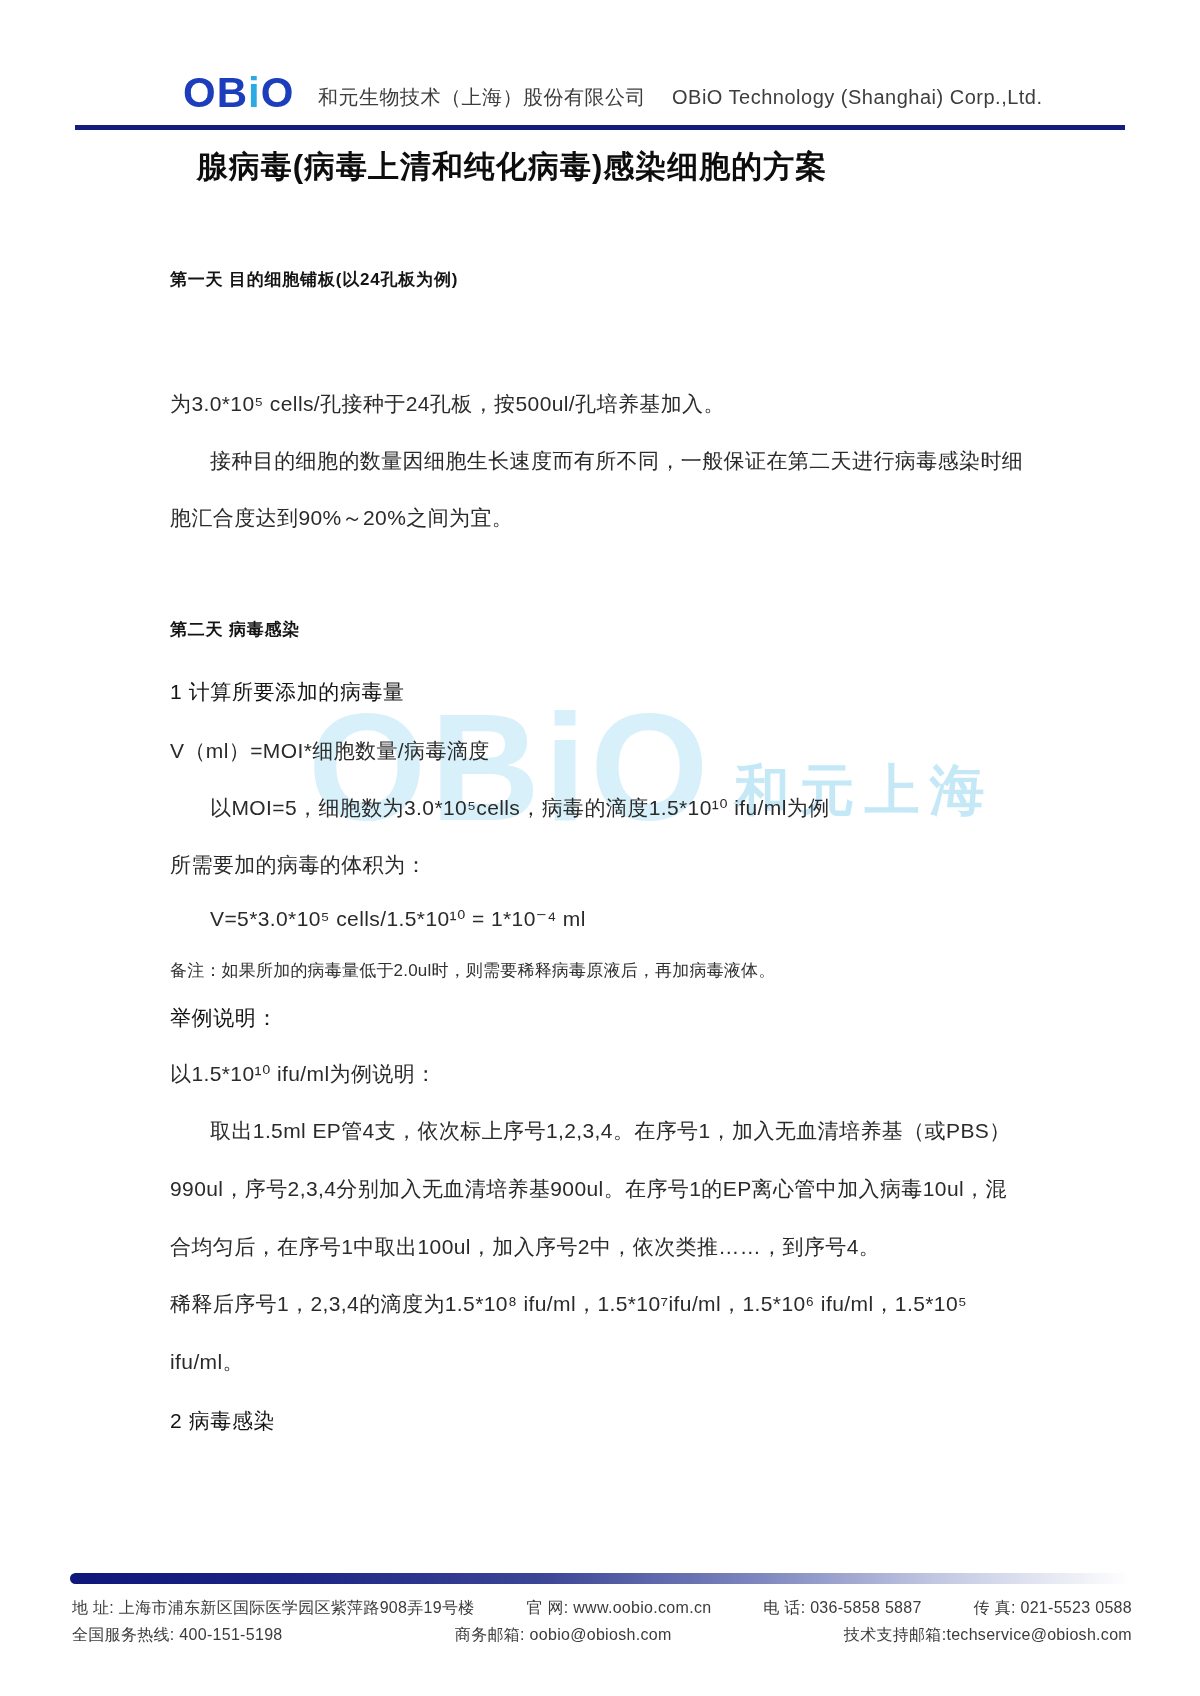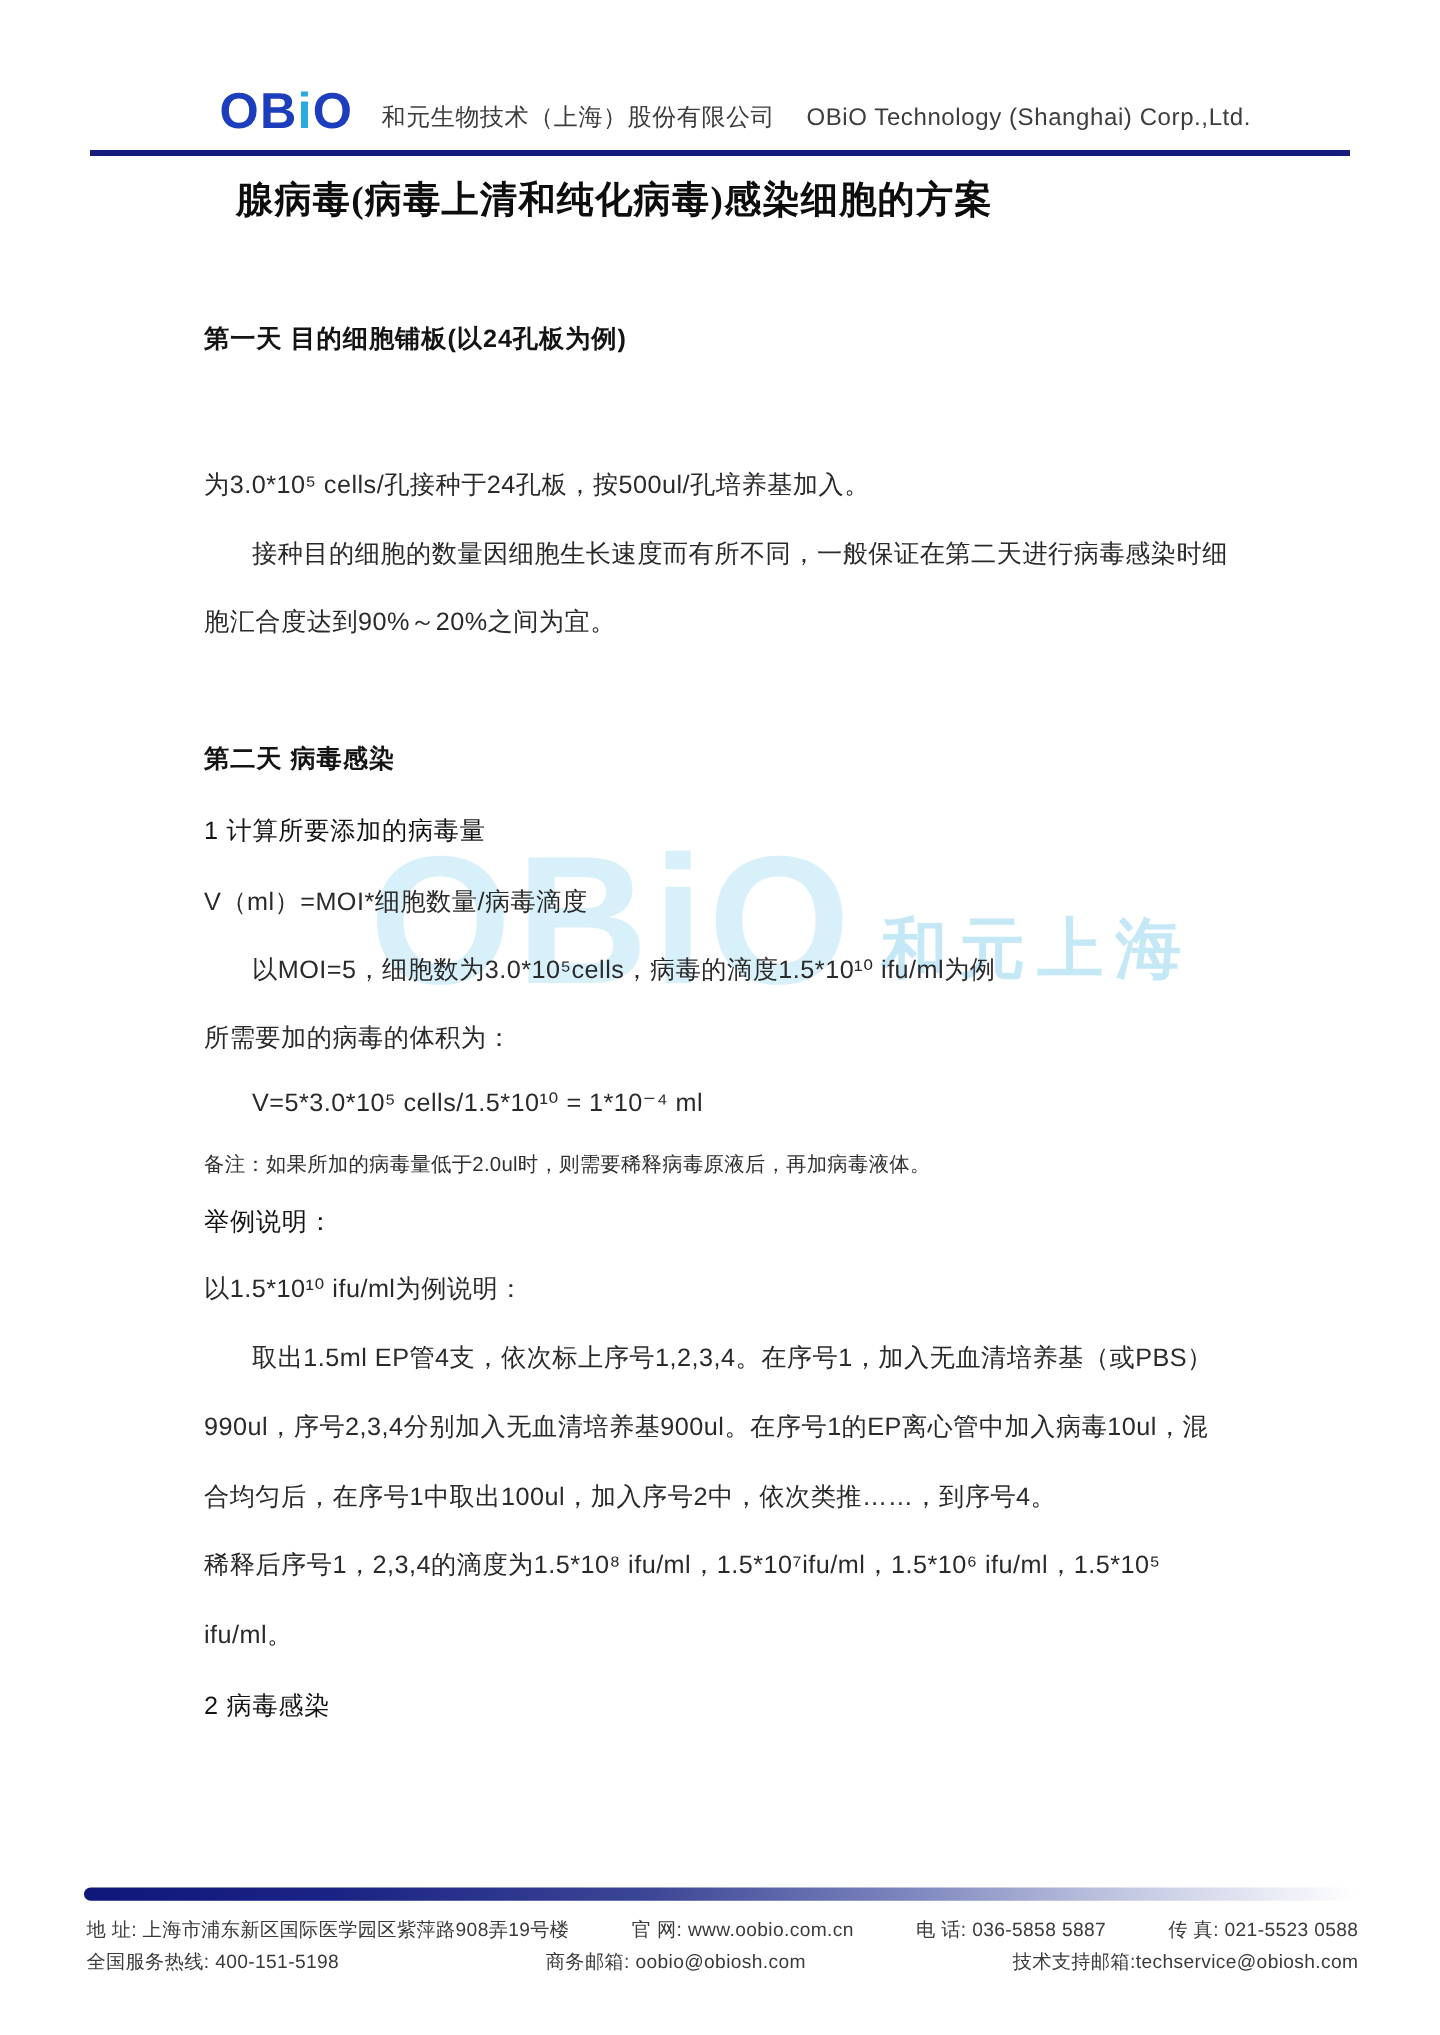--- a/index.html
+++ b/index.html
@@ -51,35 +51,34 @@
   .doc-title {
     position: absolute;
     left: 0;
     top: 146px;
     width: 1024px;
     text-align: center;
     font-size: 31px;
     font-weight: bold;
     color: #0d0d0d;
     letter-spacing: 1px;
-    font-family: Liberation Serif, serif;
   }
 
   
   .bline {
     position: absolute;
     left: 170px;
     width: 868px;
     font-size: 21px;
     color: #2a2a2a;
     letter-spacing: 0.4px;
     white-space: nowrap;
   }
   .bline.indent { padding-left: 40px; }
-  .bline.h2 { font-weight: bold; color: #141414; font-size: 21px; letter-spacing: 0.8px; }
+  .bline.h2 { font-weight: bold; color: #141414; font-size: 17px; letter-spacing: 0.8px; }
   .bline.h3 { font-weight: normal; color: #141414; font-size: 21px; letter-spacing: 0.6px; }
   .bline.note { font-size: 17px; letter-spacing: 0.2px; color: #303030; }
 
   
   .watermark {
     position: absolute;
     left: 308px;
     top: 688px;
     display: flex;
     align-items: center;

